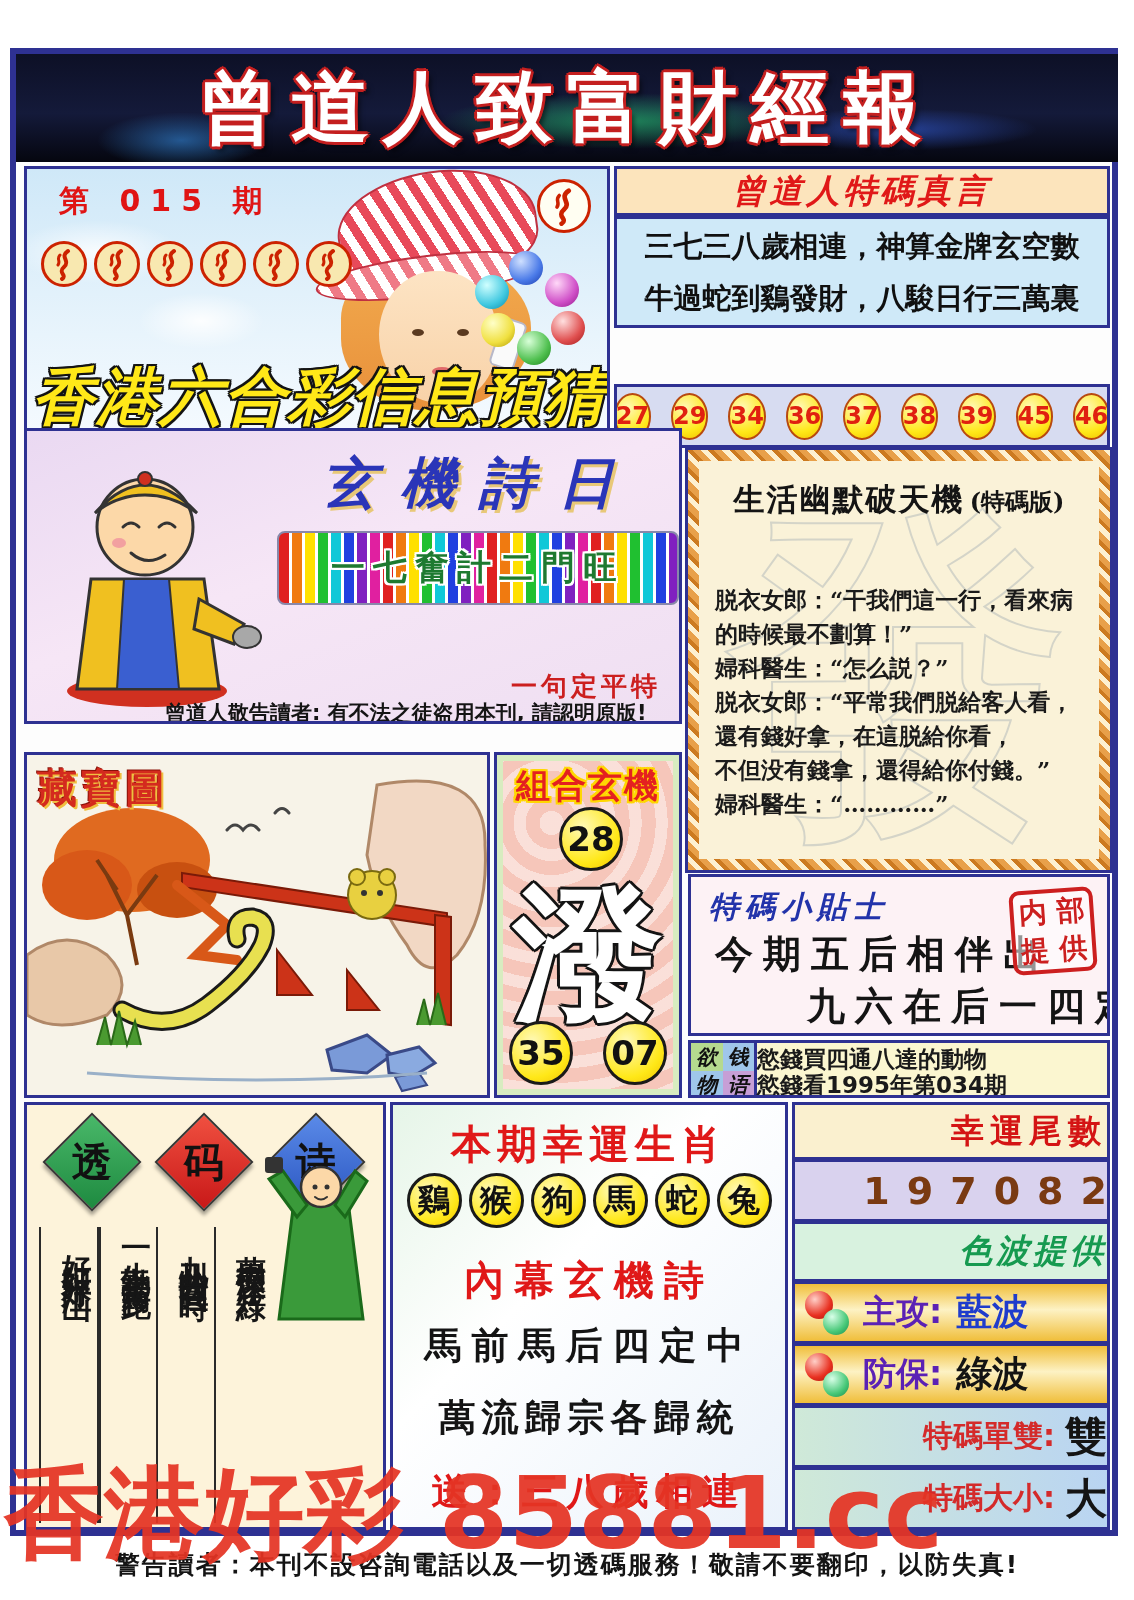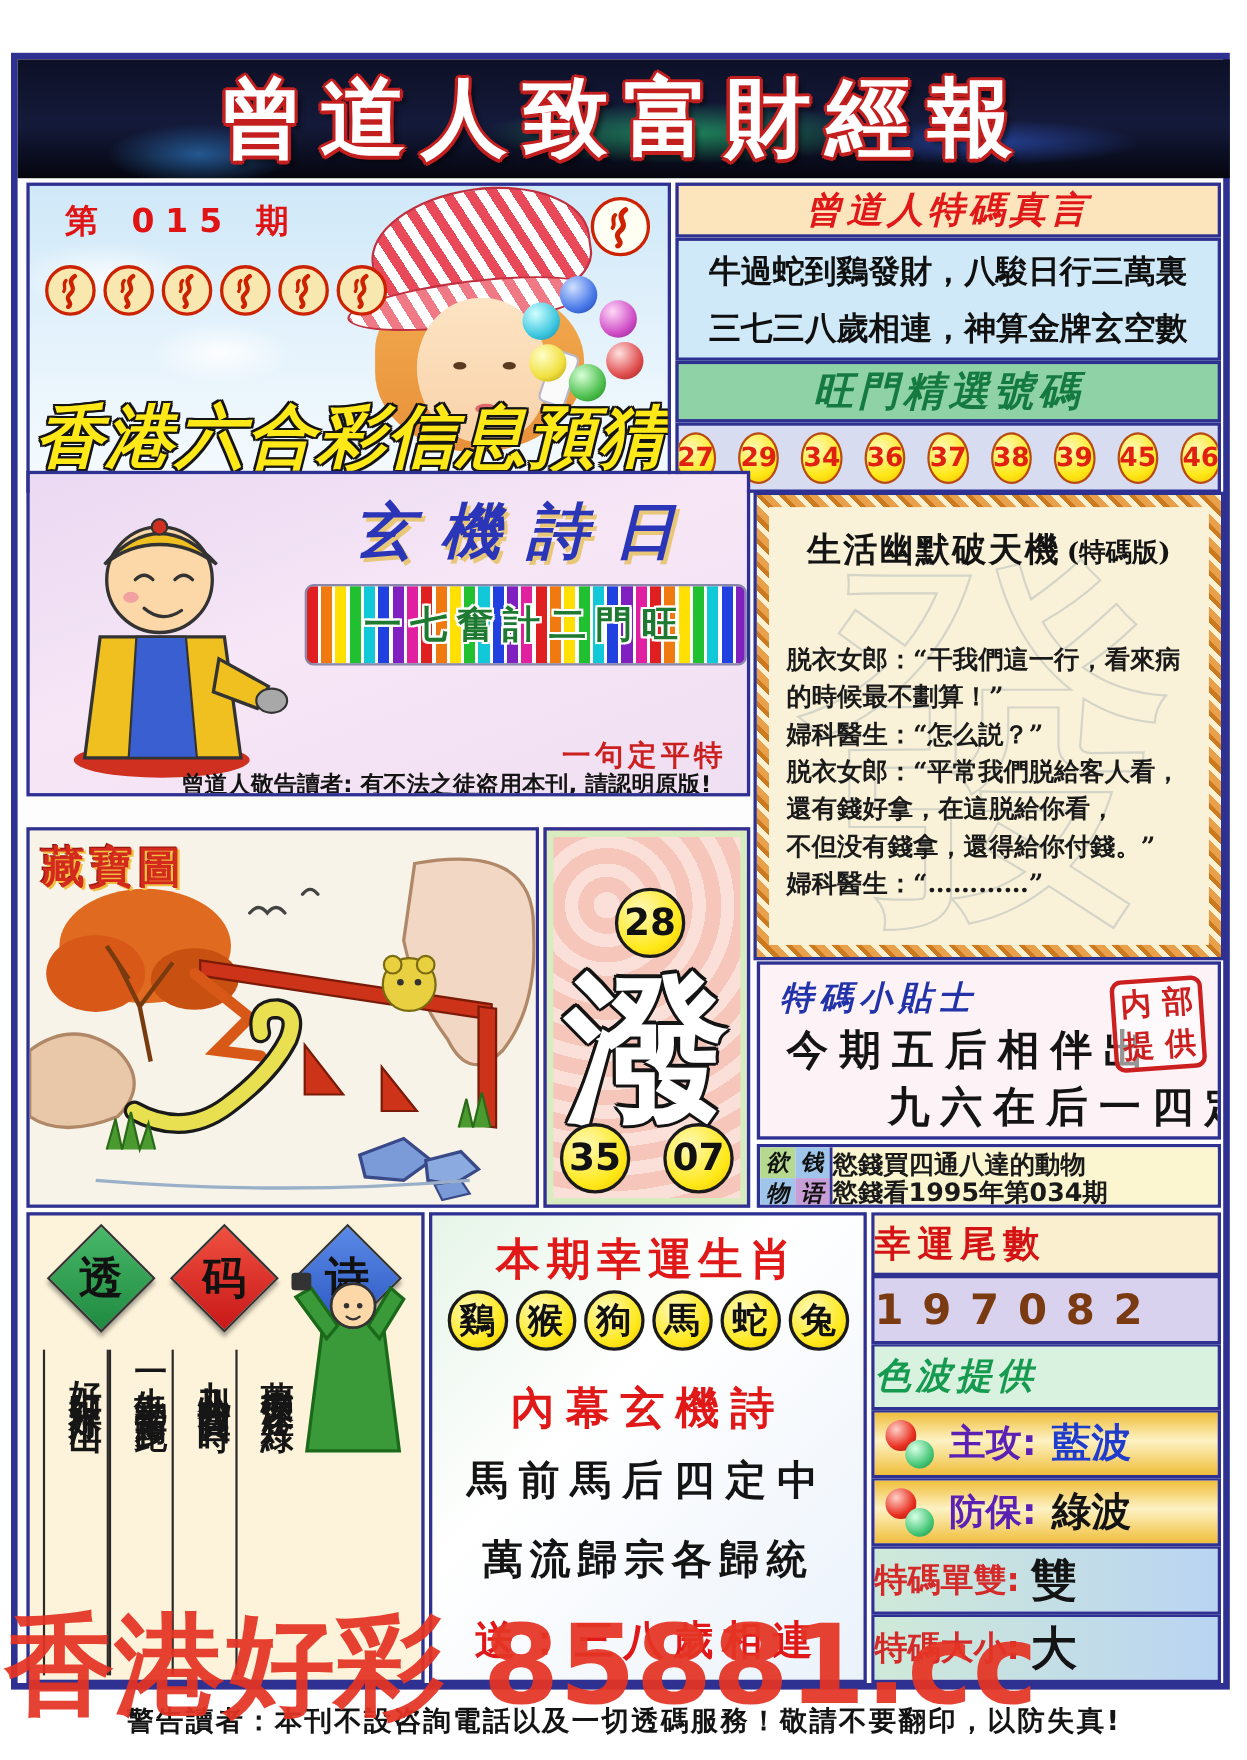--- a/index.html
+++ b/index.html
@@ -159,21 +159,21 @@
   .zodiac-row { position:absolute; left:0; top:68px; width:100%; display:flex; justify-content:center; gap:7px; }
   .zodiac-ball { width:55px; height:55px; border-radius:50%; background:radial-gradient(circle at 35% 30%,#fff9b8,#ffe818 65%,#f0c000);
     border:3px solid #1a1a1a; color:#111; font-size:32px; font-weight:900; display:flex; align-items:center; justify-content:center; }
   .poem-title { position:absolute; left:0; top:148px; width:100%; text-align:center; color:#e01818; font-size:40px; font-weight:900; letter-spacing:10px; white-space:nowrap; }
   .lucky-line1 { position:absolute; left:0; top:216px; width:100%; text-align:center; color:#141414; font-size:37px; font-weight:900; letter-spacing:10px; white-space:nowrap; }
   .lucky-line2 { position:absolute; left:0; top:288px; width:100%; text-align:center; color:#141414; font-size:37px; font-weight:900; letter-spacing:6px; white-space:nowrap; }
   .lucky-gift { position:absolute; left:0; top:362px; width:100%; text-align:center; color:#e01818; font-size:37px; font-weight:900; letter-spacing:8px; white-space:nowrap; }
 
   
   .p-rightstack { left:792px; top:1102px; width:318px; height:428px; border:none; display:flex; flex-direction:column; }
-  .rs-row { border:3px solid #2e3192; display:flex; align-items:center; justify-content:flex-start; position:relative; }
+  .rs-row { border:3px solid #2e3192; display:flex; align-items:center; justify-content:flex-end; position:relative; }
   .rs-row + .rs-row { border-top-width:2px; }
   .rs-tail { height:58px; background:#faf0cf; }
   .tail-title { color:#d41414; font-size:33px; font-weight:900; letter-spacing:6px; }
   .rs-digits { height:62px; background:#d9d2ee; gap:17px; }
   .digit { color:#7a3a12; font-size:38px; font-weight:900; }
   .rs-color { height:60px; background:#d8f2df; }
   .color-title { color:#169a50; font-size:33px; font-weight:900; font-style:italic; letter-spacing:4px; }
   .rs-gold { height:62px; background:linear-gradient(180deg,#f0bE3a 0%,#fdf2c4 45%,#f0be3a 100%); justify-content:flex-start; padding-left:10px; }
   .rs-grad { height:62px; background:linear-gradient(90deg,#cfe9d8 0%,#b9d4f2 100%); }
   .wave-label { color:#5b21b5; font-size:33px; font-weight:900; margin-left:6px; }
@@ -263,25 +263,22 @@
           <path d="M13 8 C9 12 14 14 11 18" fill="none" stroke="#cc2200" stroke-width="3" stroke-linecap="round"></path>
         </svg>
       </div>
     <div class="subtitle ol-black">香港六合彩信息預猜</div>
   </div>
 
   <div class="panel p-truewords">
     <div class="truewords-title">曾道人特碼真言</div>
   </div>
   <div class="panel p-verse">
+    <div class="verse-line">三七三八歲相連，神算金牌玄空數</div>
     <div class="verse-line">牛過蛇到鷄發財，八駿日行三萬裏</div>
-    <div class="verse-line">三七三八歲相連，神算金牌玄空數</div>
-  </div>
-  <div class="panel p-hot-title">
-    <div class="hot-title">旺門精選號碼</div>
   </div>
   <div class="panel p-hot-balls">
     <div class="num-ball">27</div>
     <div class="num-ball">29</div>
     <div class="num-ball">34</div>
     <div class="num-ball">36</div>
     <div class="num-ball">37</div>
     <div class="num-ball">38</div>
     <div class="num-ball">39</div>
     <div class="num-ball">45</div>
@@ -354,20 +351,21 @@
       <path d="M390 270 l7 -26 l6 26 l8 -32 l8 32" fill="#4a9a30" stroke="#2a6a18" stroke-width="2"></path>
       <path d="M300 295 L340 280 L365 300 L340 318 L305 315 Z" fill="#7a9ad8" stroke="#3a4a88" stroke-width="3"></path>
       <path d="M360 300 L392 292 L408 308 L385 322 L362 318 Z" fill="#8aaae0" stroke="#3a4a88" stroke-width="3"></path>
       <path d="M368 322 L392 318 L400 330 L375 336 Z" fill="#7a9ad8" stroke="#3a4a88" stroke-width="2"></path>
       <path d="M60 318 q170 14 340 0" fill="none" stroke="#9ab0c8" stroke-width="3"></path>
     </svg>
     <div class="treasure-title">藏寶圖</div>
   </div>
 
   <div class="panel p-combo">
+    <div class="combo-title ol-yellow">組合玄機</div>
     <div class="combo-ball combo-top">28</div>
     <div class="combo-char">潑</div>
     <div class="combo-ball combo-bl">35</div>
     <div class="combo-ball combo-br">07</div>
   </div>
 
   <div class="panel p-tips">
     <div class="tips-title">特碼小貼士</div>
     <div class="tips-line1">今期五后相伴出</div>
     <div class="tips-line2">九六在后一四定</div>

